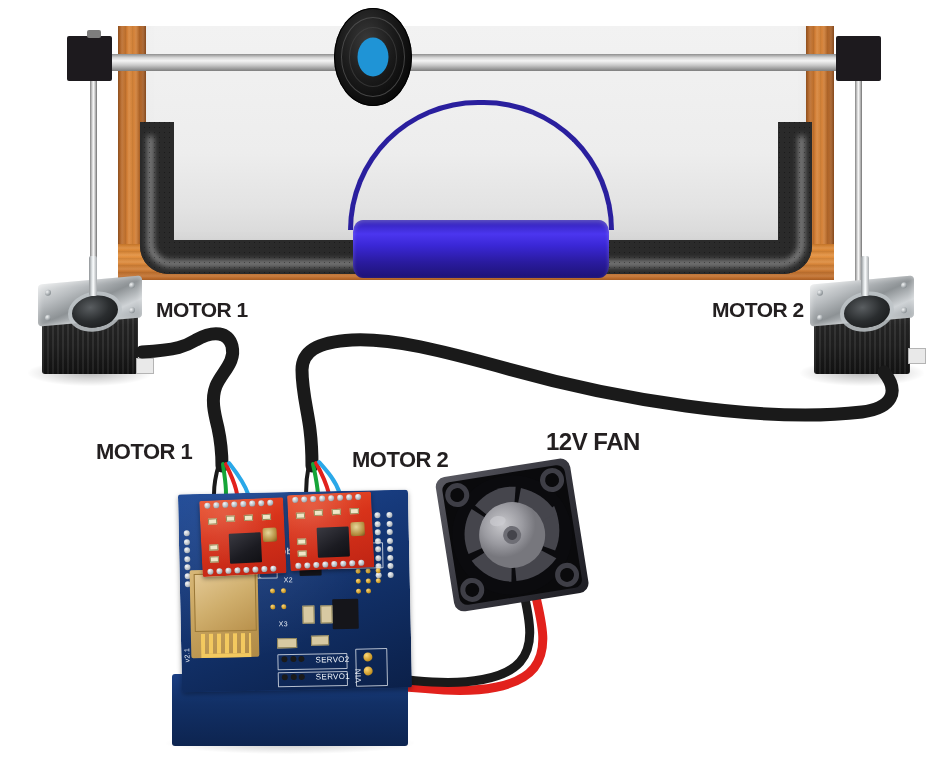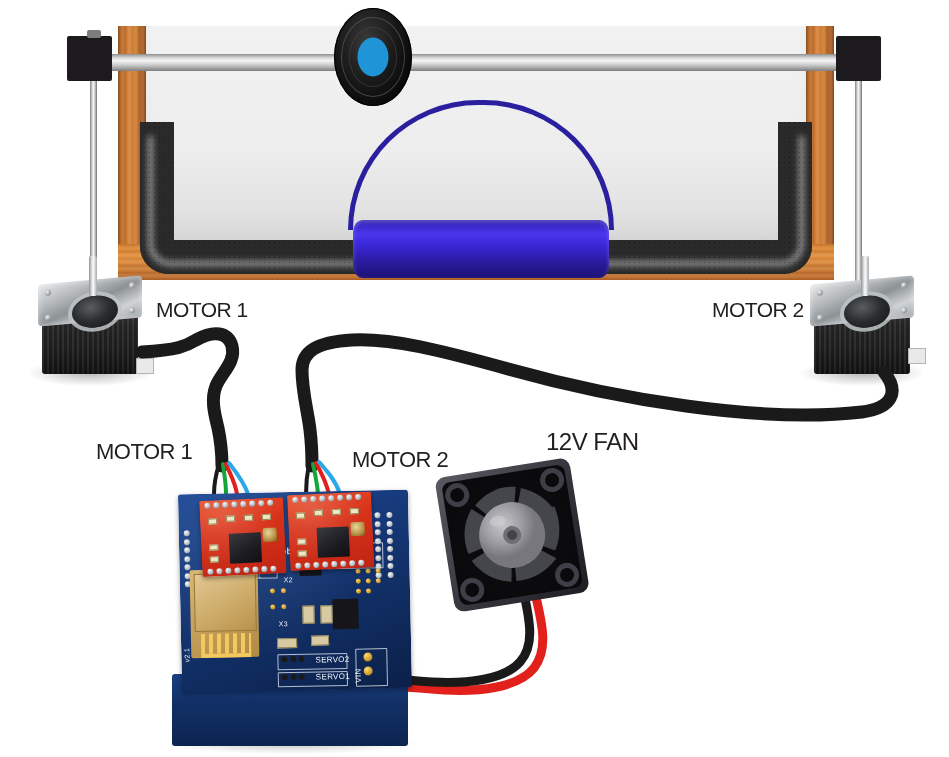--- a/index.html
+++ b/index.html
@@ -11,21 +11,21 @@
   #stage{
     position:relative;
     width:949px;
     height:757px;
     background:#ffffff;
     overflow:hidden;
   }
   .lbl{
     position:absolute;
     font-family:"Liberation Sans", sans-serif;
-    font-weight:normal;
+    font-weight:bold;
     color:#231f20;
     letter-spacing:-0.5px;
     white-space:nowrap;
     line-height:1;
   }
   #label-motor1-top{ left:156px; top:299px; font-size:21px; }
   #label-motor2-top{ left:712px; top:299px; font-size:21px; }
   #label-motor1-drv{ left:96px;  top:441px; font-size:22px; }
   #label-motor2-drv{ left:352px; top:449px; font-size:22px; }
   #label-fan{        left:546px; top:430px; font-size:24px; }

